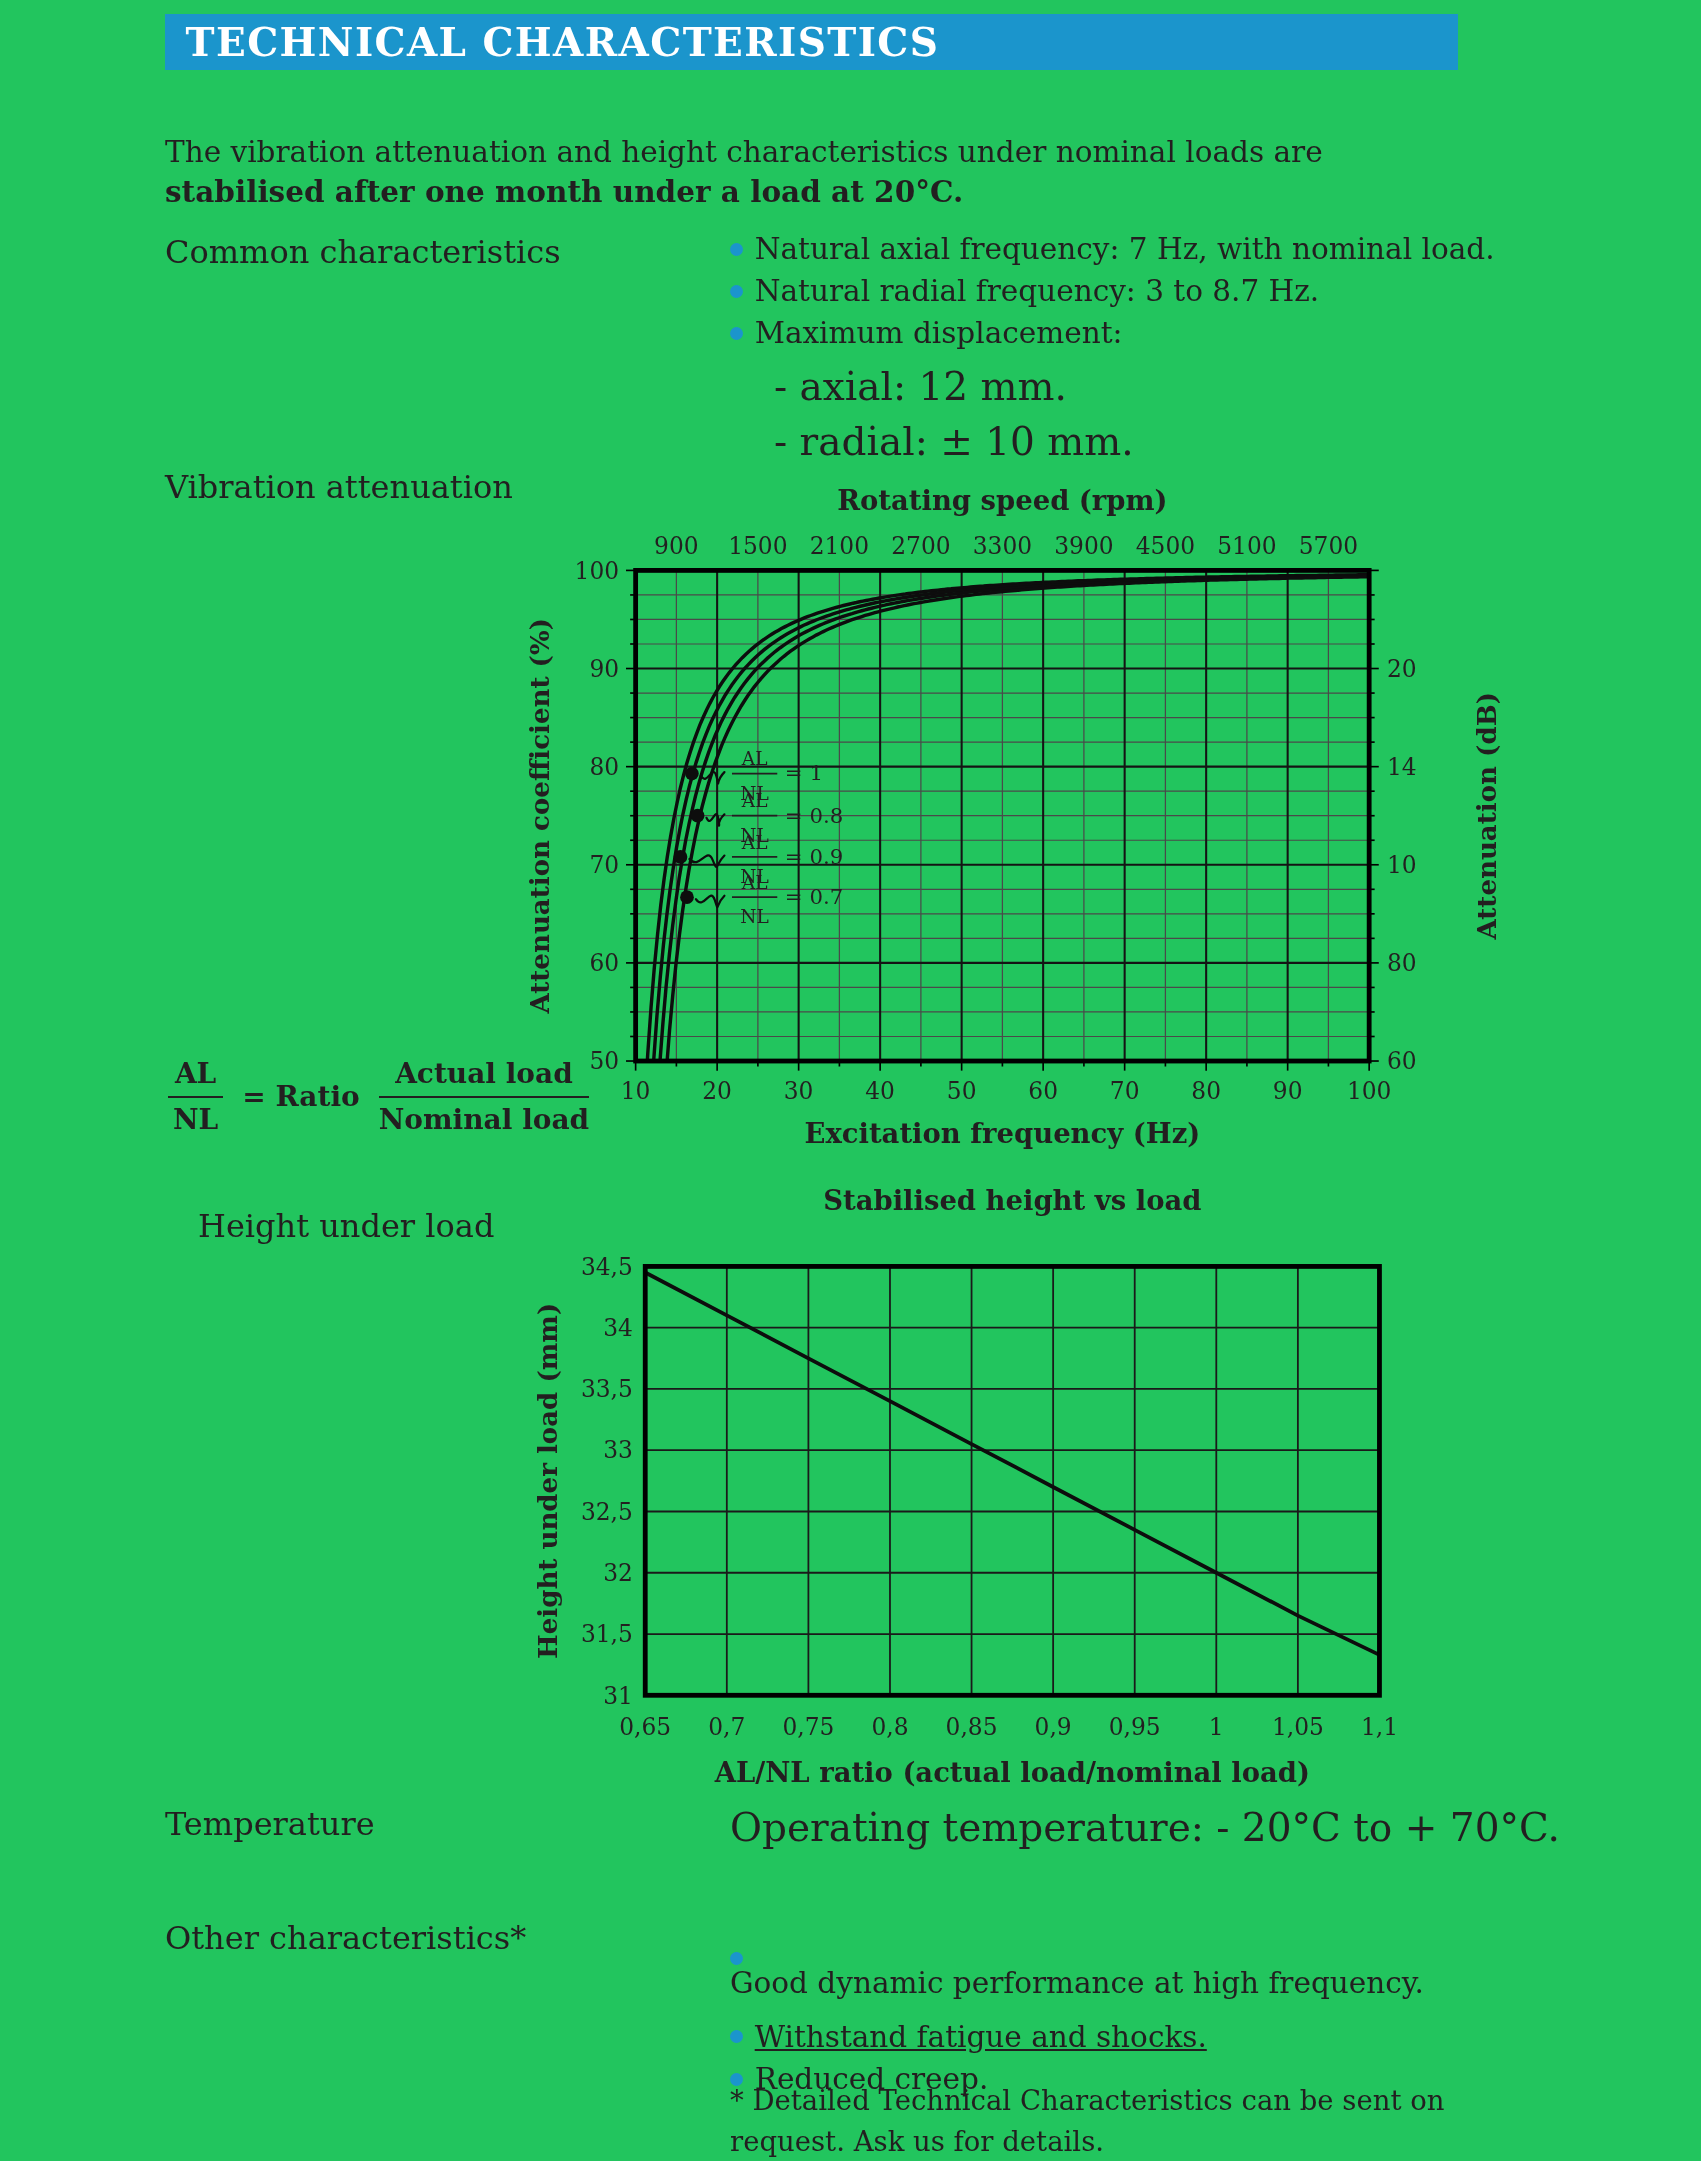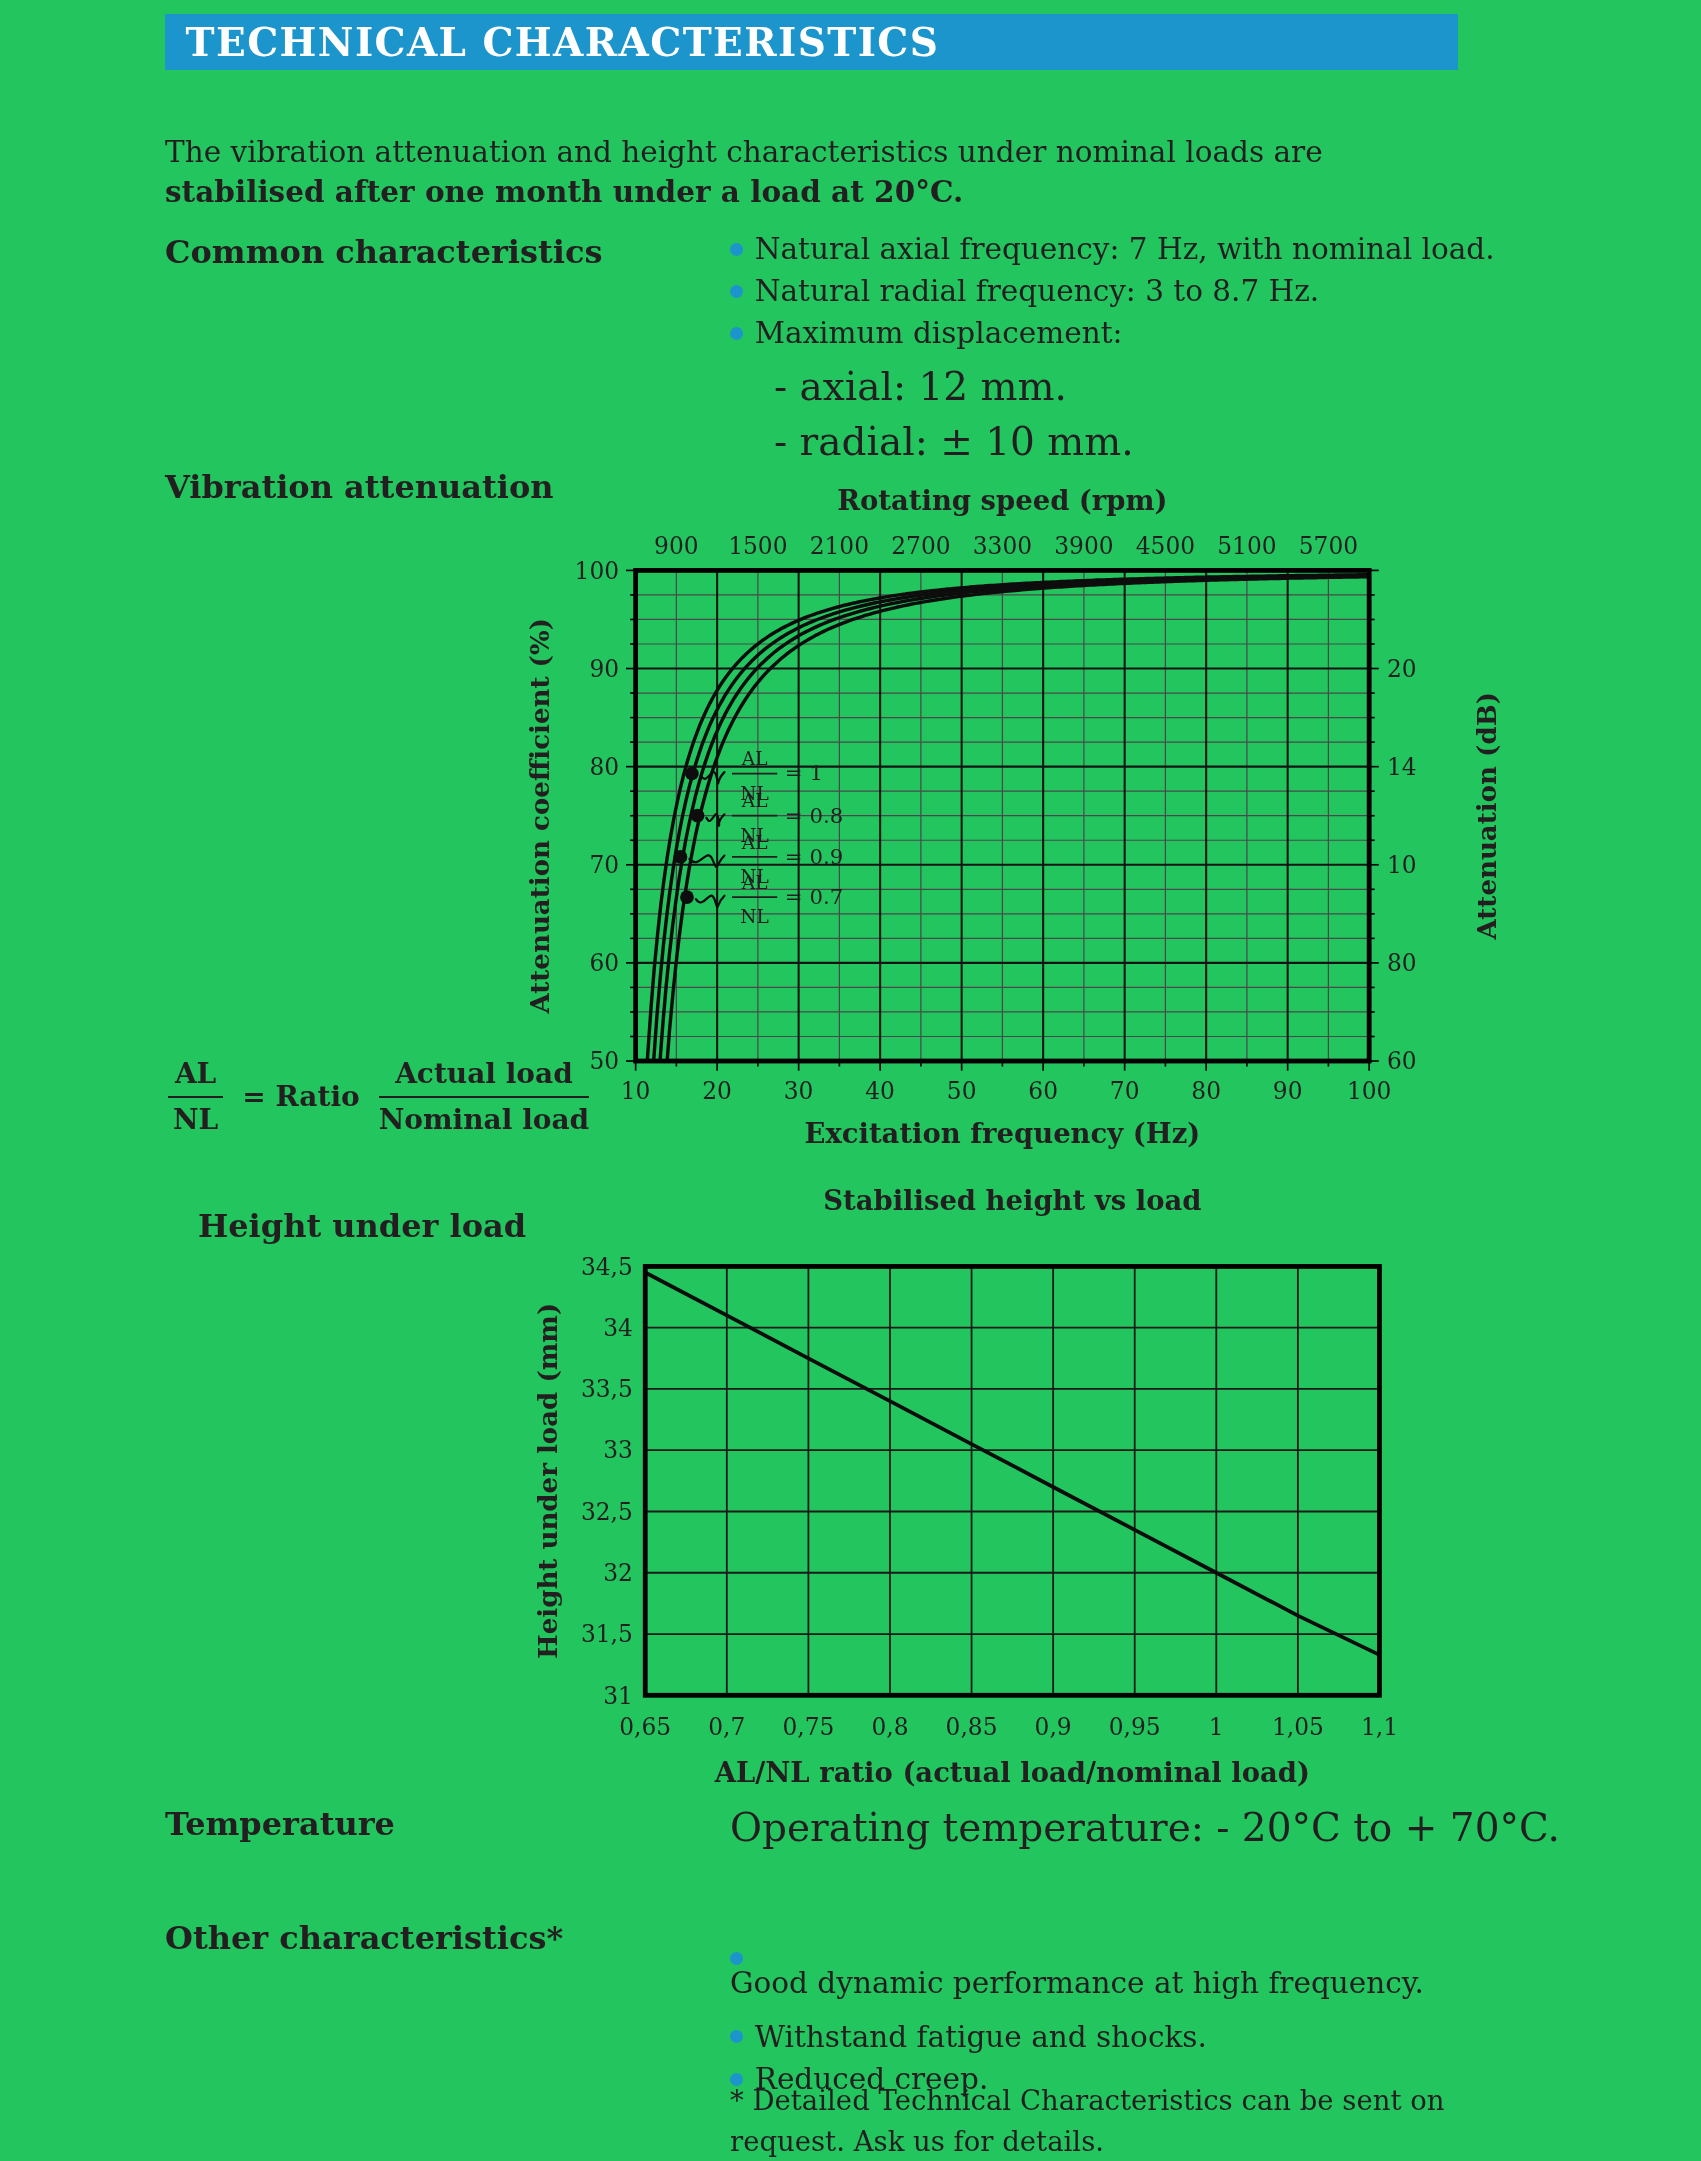--- a/index.html
+++ b/index.html
@@ -13,21 +13,21 @@
   }
   .band span{
     color:#ffffff; font-size:39px; font-weight:bold; letter-spacing:1.4px;
     padding-left:20.6px; white-space:nowrap;
   }
   .intro{
     position:absolute; left:165px; top:102px; width:1304px;
     font-size:29.5px; line-height:1.38;
   }
   .h-left{
-    position:absolute; font-size:32px; font-weight:bold; white-space:nowrap;
+    position:absolute; font-size:32px; font-weight:normal; white-space:nowrap;
   }
   .blist{ position:absolute; left:730px; }
   .brow{ display:flex; align-items:flex-start; margin-bottom:6.2px; }
   .bdot{
     width:13px; height:13px; border-radius:50%; background:#1b95cc;
     flex:none; margin:11.7px 11.7px 0 0;
   }
   .btxt{ font-size:29.5px; line-height:36px; }
   .bsub{ font-size:39px; line-height:38px; margin:17px 0 0 44px; }
   .formula{
@@ -302,21 +302,21 @@
   <div class="h-left" style="left:165px; top:1805px;">Temperature</div>
   <div class="temp-text">Operating temperature: - 20°C to + 70°C.</div>
 
   <div class="h-left" style="left:165px; top:1919px;">Other characteristics*</div>
 
   <div class="blist" style="top:1940px;">
     <div class="brow" style="margin-bottom:18px;flex-direction:column;">
       <span class="bdot"></span>
       <span class="btxt">Good dynamic performance at high frequency.</span>
     </div>
-    <div class="brow" style="">
+    <div class="brow" style="text-decoration:underline;">
       <span class="bdot"></span>
       <span class="btxt">Withstand fatigue and shocks.</span>
     </div>
     <div class="brow">
       <span class="bdot"></span>
       <span class="btxt">Reduced creep.</span>
     </div>
   </div>
 
   <div class="footnote">* Detailed Technical Characteristics can be sent on request. Ask us for details.</div>

